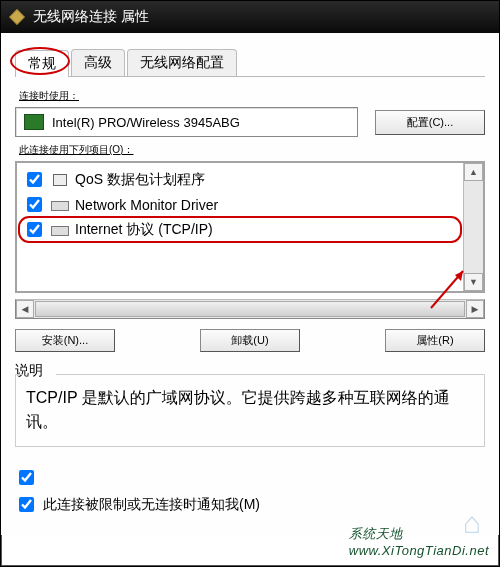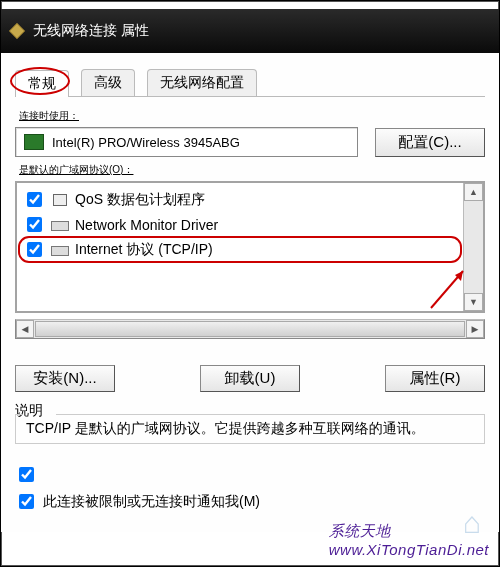--- a/index.html
+++ b/index.html
@@ -15,26 +15,25 @@
   .window {
     border: 1px solid #000;
     background: #fff;
     position: relative;
     height: 567px;
     box-shadow: 0 0 0 1px #555 inset;
   }
   .titlebar {
     background: linear-gradient(#2a2a2a, #0a0a0a);
     color: #fff;
-    height: 44px;
+    height: 32px;
     display: flex;
     align-items: center;
     padding: 0 8px;
     font-size: 14px;
-    margin-top: 8px;
   }
   .titlebar .icon {
     width: 16px; height: 16px;
     margin-right: 8px;
     background: #c7a94b;
     border: 1px solid #8a6d1f;
     transform: rotate(45deg) scale(.7);
   }
   .content {
     padding: 8px 14px 14px 14px;
@@ -46,21 +45,21 @@
     margin-top: 8px;
     margin-bottom: 12px;
     position: relative;
   }
   .tab {
     padding: 4px 12px;
     border: 1px solid #bbb;
     border-bottom: none;
     background: #f0f0f0;
     border-radius: 4px 4px 0 0;
-    margin-right: 12px;
+    margin-right: 2px;
     font-size: 14px;
     position: relative;
   }
   .tab.active {
     background: #fff;
     top: 1px;
   }
   .tab-circle {
     position: absolute;
     border: 2px solid #c00;
@@ -96,26 +95,26 @@
     background: #2a7a2a;
     border: 1px solid #195019;
   }
   .button {
     border: 1px solid #888;
     border-right-color: #555;
     border-bottom-color: #555;
     background: linear-gradient(#fcfcfc, #e6e6e6);
     padding: 4px 14px;
     font-family: inherit;
-    font-size: 15px;
+    font-size: 11px;
     min-width: 110px;
     text-align: center;
     white-space: nowrap;
   }
-  .button.small { min-width: 100px; padding: 3px 6px; margin-top: 16px; }
+  .button.small { min-width: 100px; padding: 3px 6px; }
   .listbox-wrap {
     display: flex;
     border: 2px solid #a3a3a3;
     box-shadow: inset 1px 1px 1px #aaa;
     height: 132px;
     margin-bottom: 6px;
   }
   .listbox {
     flex: 1;
     overflow: hidden;
@@ -209,22 +208,22 @@
   .desc-group {
     margin-bottom: 20px;
   }
   .desc-group .desc-head {
     font-size: 14px;
     margin-bottom: 2px;
   }
   .desc-box {
     border: 1px solid #ccc;
     border-top: none;
-    padding: 4px 10px;
-    font-size: 14px;
+    padding: 12px 10px;
+    font-size: 16px;
     line-height: 1.5;
     position: relative;
     margin-top: -8px;
   }
   .desc-box::before {
     content: "";
     position: absolute;
     top: 0; left: 40px; right: 0;
     border-top: 1px solid #ccc;
   }
@@ -238,22 +237,22 @@
     display: flex;
     align-items: center;
     gap: 6px;
     margin: 6px 0;
     font-size: 14px;
   }
   .watermark {
     position: absolute;
     bottom: 8px;
     right: 10px;
-    font-size: 15px;
-    color: #4c1d95;
+    font-size: 13px;
+    color: #14532d;
     letter-spacing: .5px;
     font-style: italic;
     pointer-events: none;
   }
   .watermark-logo {
     position: absolute;
     bottom: 26px;
     right: 18px;
     color: #c9dcec;
     font-size: 30px;
@@ -298,21 +297,21 @@
     <div class="label">连接时使用：</div>
 
     <div class="adapter-row">
       <div class="adapter-box">
         <div class="adapter-icon"></div>
         <span>Intel(R) PRO/Wireless 3945ABG</span>
       </div>
       <button class="button">配置(C)...</button>
     </div>
 
-    <div class="label">是默认的广域网协议(O)：</div>
+    <div class="label">此连接使用下列项目(O)：</div>
 
     <div class="listbox-wrap">
       <div class="listbox">
         <div class="list-item">
           <input type="checkbox" class="cb" checked="" style="">
           <span class="proto-icon qos"></span>
           <span>QoS 数据包计划程序</span>
         </div>
         <div class="list-item">
           <input type="checkbox" class="cb" checked="" style="">

